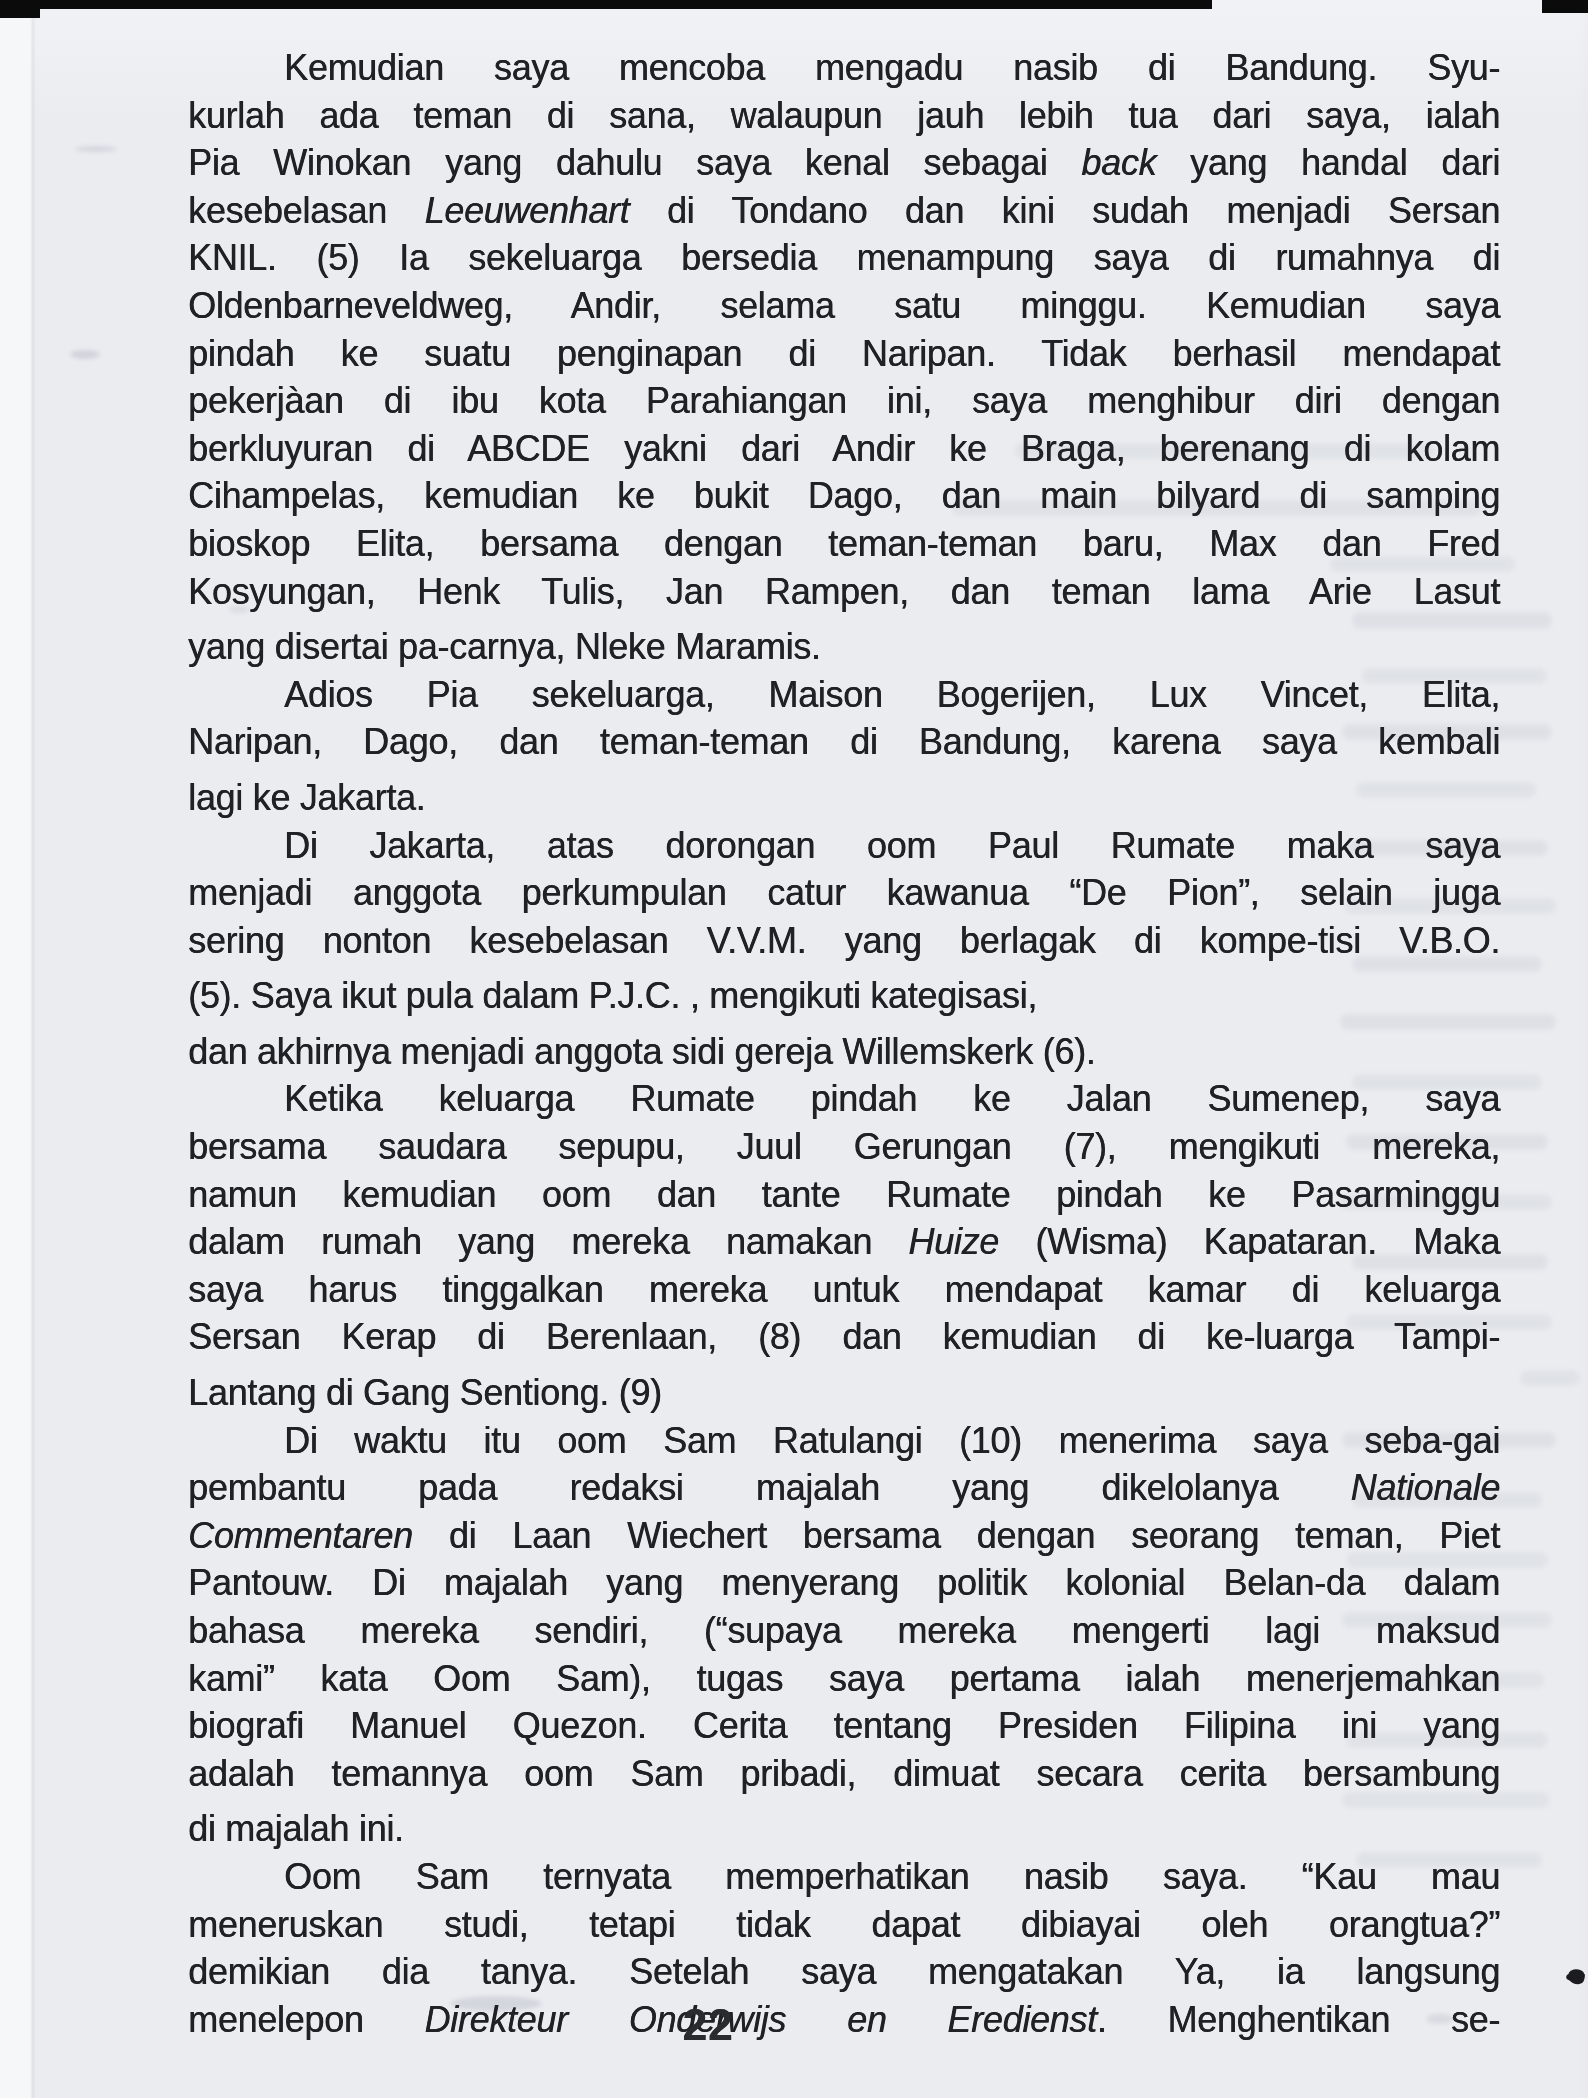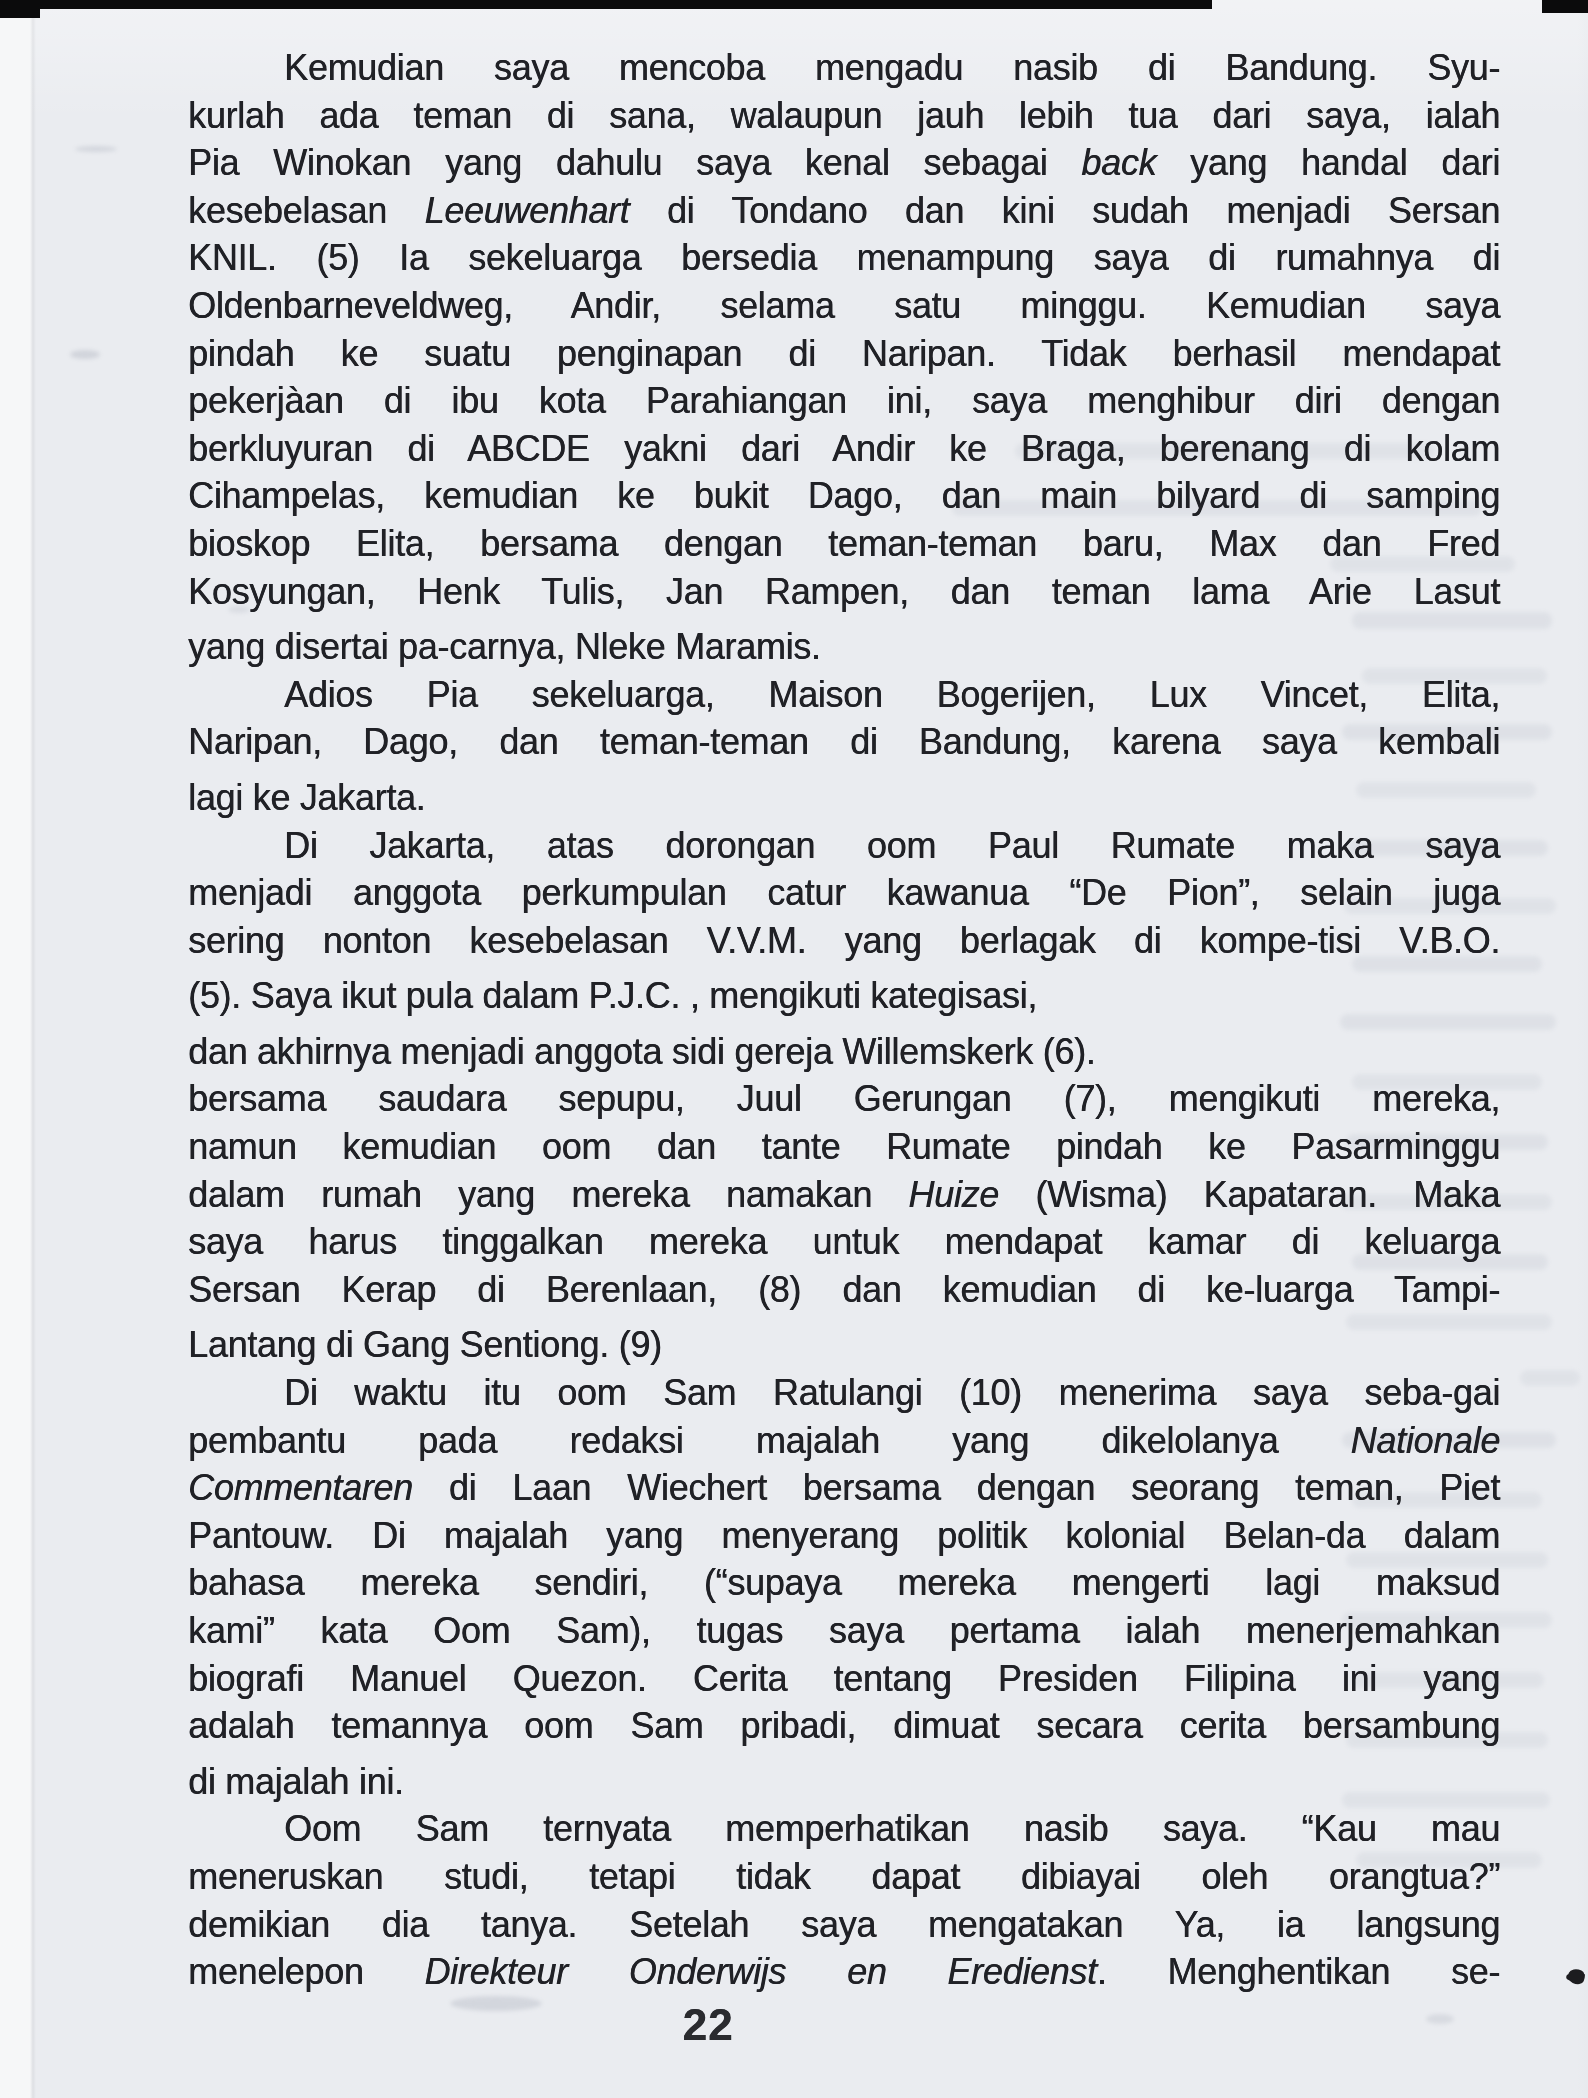--- a/index.html
+++ b/index.html
@@ -100,20 +100,21 @@
       <div class="line j"><span>Kosyungan, Henk Tulis, Jan Rampen, dan teman lama Arie Lasut</span></div>
       <div class="line l"><span>yang disertai pa-carnya, Nleke Maramis.</span></div>
       <div class="line j ind"><span>Adios Pia sekeluarga, Maison Bogerijen, Lux Vincet, Elita,</span></div>
       <div class="line j"><span>Naripan, Dago, dan teman-teman di Bandung, karena saya kembali</span></div>
       <div class="line l"><span>lagi ke Jakarta.</span></div>
       <div class="line j ind"><span>Di Jakarta, atas dorongan oom Paul Rumate maka saya</span></div>
       <div class="line j"><span>menjadi anggota perkumpulan catur kawanua “De Pion”, selain juga</span></div>
       <div class="line j"><span>sering nonton kesebelasan V.V.M. yang berlagak di kompe-tisi V.B.O.</span></div>
       <div class="line l"><span>(5). Saya ikut pula dalam P.J.C. , mengikuti kategisasi,</span></div>
       <div class="line l"><span>dan akhirnya menjadi anggota sidi gereja Willemskerk (6).</span></div>
+      <div class="line j ind"><span>Ketika keluarga Rumate pindah ke Jalan Sumenep, saya</span></div>
       <div class="line j"><span>bersama saudara sepupu, Juul Gerungan (7), mengikuti mereka,</span></div>
       <div class="line j"><span>namun kemudian oom dan tante Rumate pindah ke Pasarminggu</span></div>
       <div class="line j"><span>dalam rumah yang mereka namakan </span><span class="it">Huize</span><span> (Wisma) Kapataran. Maka</span></div>
       <div class="line j"><span>saya harus tinggalkan mereka untuk mendapat kamar di keluarga</span></div>
       <div class="line j"><span>Sersan Kerap di Berenlaan, (8) dan kemudian di ke-luarga Tampi-</span></div>
       <div class="line l"><span>Lantang di Gang Sentiong. (9)</span></div>
       <div class="line j ind"><span>Di waktu itu oom Sam Ratulangi (10) menerima saya seba-gai</span></div>
       <div class="line j"><span>pembantu pada redaksi majalah yang dikelolanya </span><span class="it">Nationale</span></div>
       <div class="line j"><span class="it">Commentaren</span><span> di Laan Wiechert bersama dengan seorang teman, Piet</span></div>
       <div class="line j"><span>Pantouw. Di majalah yang menyerang politik kolonial Belan-da dalam</span></div>

